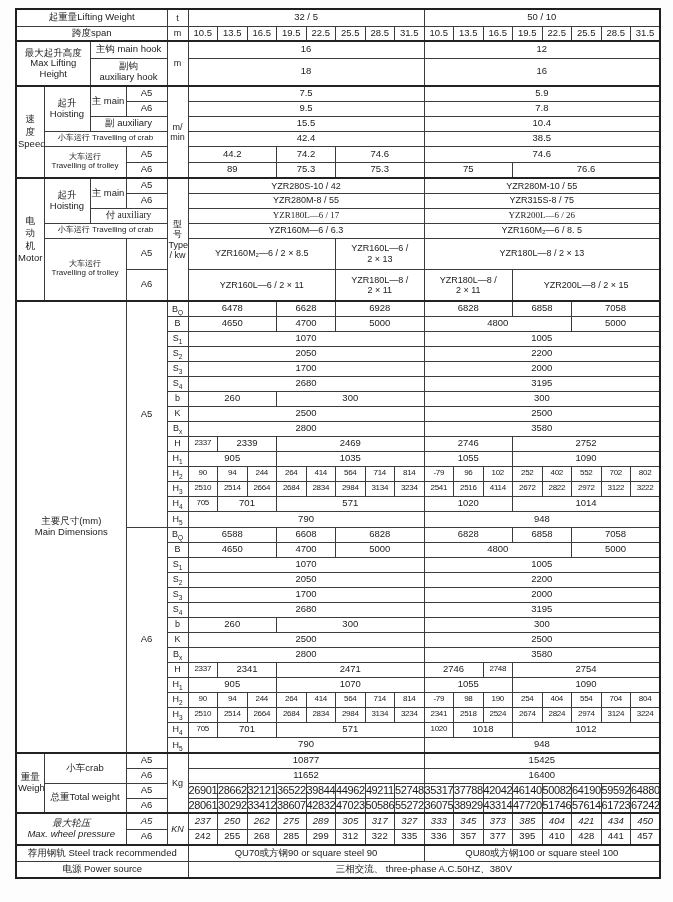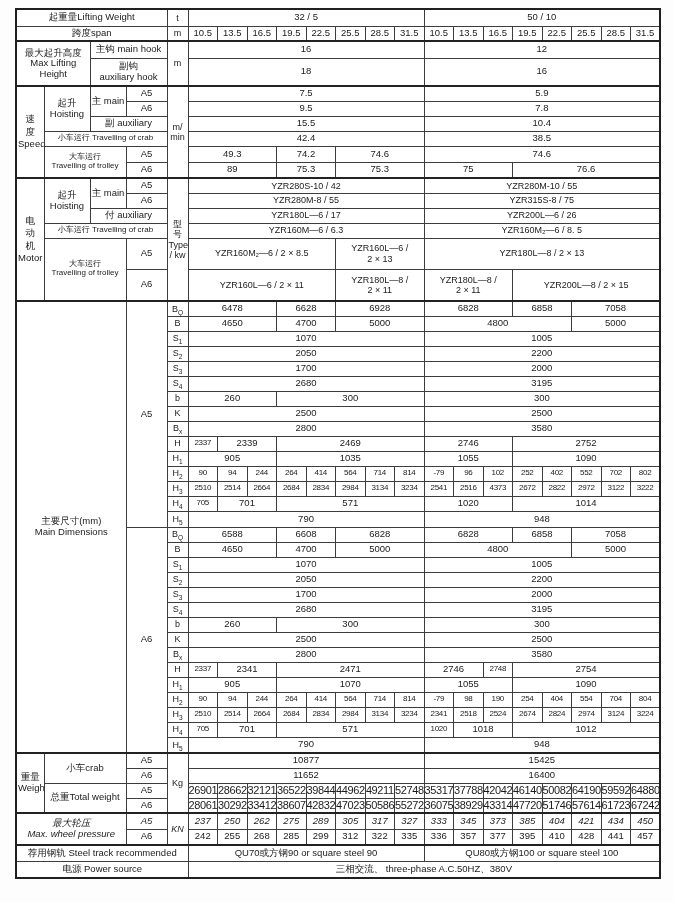--- a/index.html
+++ b/index.html
@@ -127,21 +127,21 @@
         </tr>
         <tr style="height: 15px;">
           <td colspan="3" class="sm">小车运行 Travelling of crab</td>
           <td colspan="8" class="val">42.4</td>
           <td colspan="8" class="val">38.5</td>
         </tr>
         <tr style="height: 16px;">
           <td colspan="2" rowspan="2" class="sm">大车运行
 Travelling of trolley</td>
           <td class="lbl">A5</td>
-          <td colspan="3" class="val">49.3</td>
+          <td colspan="3" class="val">44.2</td>
           <td colspan="2" class="val">74.2</td>
           <td colspan="3" class="val">74.6</td>
           <td colspan="8" class="val">74.6</td>
         </tr>
         <tr style="height: 16px;">
           <td class="lbl">A6</td>
           <td colspan="3" class="val">89</td>
           <td colspan="2" class="val">75.3</td>
           <td colspan="3" class="val">75.3</td>
           <td colspan="3" class="val">75</td>
@@ -161,21 +161,21 @@
 Type
 / kw</td>
           <td colspan="8" class="model">YZR280S-10 / 42</td>
           <td colspan="8" class="model">YZR280M-10 / 55</td>
         </tr>
         <tr style="height: 15px;">
           <td class="lbl">A6</td>
           <td colspan="8" class="model">YZR280M-8 / 55</td>
           <td colspan="8" class="model">YZR315S-8 / 75</td>
         </tr>
-        <tr style="height: 15px;">
+        <tr style="height: 15px; font-family: Liberation Serif, serif;">
           <td colspan="2" class="lbl">付 auxiliary</td>
           <td colspan="8" class="model">YZR180L—6 / 17</td>
           <td colspan="8" class="model">YZR200L—6 / 26</td>
         </tr>
         <tr style="height: 15px;">
           <td colspan="3" class="sm">小车运行 Travelling of crab</td>
           <td colspan="8" class="model">YZR160M—6 / 6.3</td>
           <td colspan="8" class="model">YZR160M₂—6 / 8. 5</td>
         </tr>
         <tr style="height: 31px;">
@@ -291,21 +291,21 @@
           <td class="n4">2510</td>
           <td class="n4">2514</td>
           <td class="n4">2664</td>
           <td class="n4">2684</td>
           <td class="n4">2834</td>
           <td class="n4">2984</td>
           <td class="n4">3134</td>
           <td class="n4">3234</td>
           <td class="n4">2541</td>
           <td class="n4">2516</td>
-          <td class="n4">4373</td>
+          <td class="n4">4114</td>
           <td class="n4">2672</td>
           <td class="n4">2822</td>
           <td class="n4">2972</td>
           <td class="n4">3122</td>
           <td class="n4">3222</td>
         </tr>
         <tr style="height: 15px;">
           <td class="sym"><span>H</span><sub>4</sub></td>
           <td class="n4">705</td>
           <td colspan="2" class="val">701</td>

